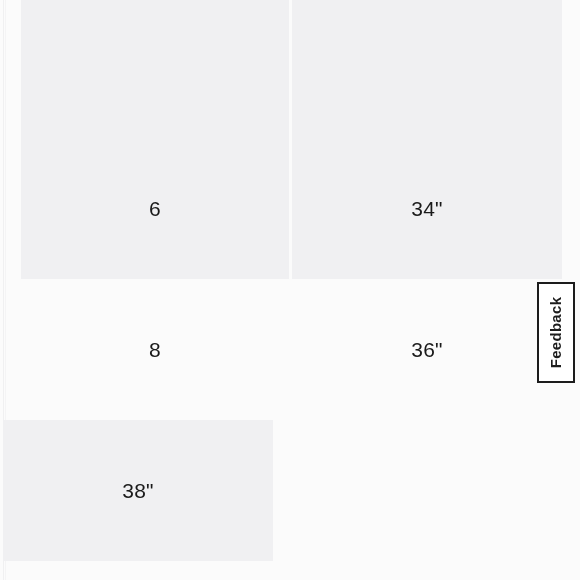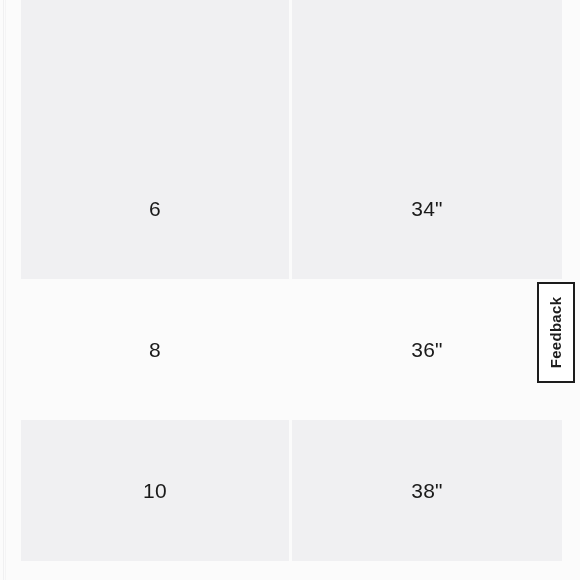--- a/index.html
+++ b/index.html
@@ -127,21 +127,20 @@
       <div class="size-cell cell-size">6</div>
       <div class="size-cell cell-measure">34"</div>
     </div>
 
     <div class="size-row plain">
       <div class="size-cell cell-size">8</div>
       <div class="size-cell cell-measure">36"</div>
     </div>
 
     <div class="size-row shade">
-      <div class="size-cell cell-size">10</div>
       <div class="size-cell cell-measure">38"</div>
     </div>
 
     <div class="size-row plain">
       <div class="size-cell cell-size">12</div>
       <div class="size-cell cell-measure">40"</div>
     </div>
 
   </div>
 

